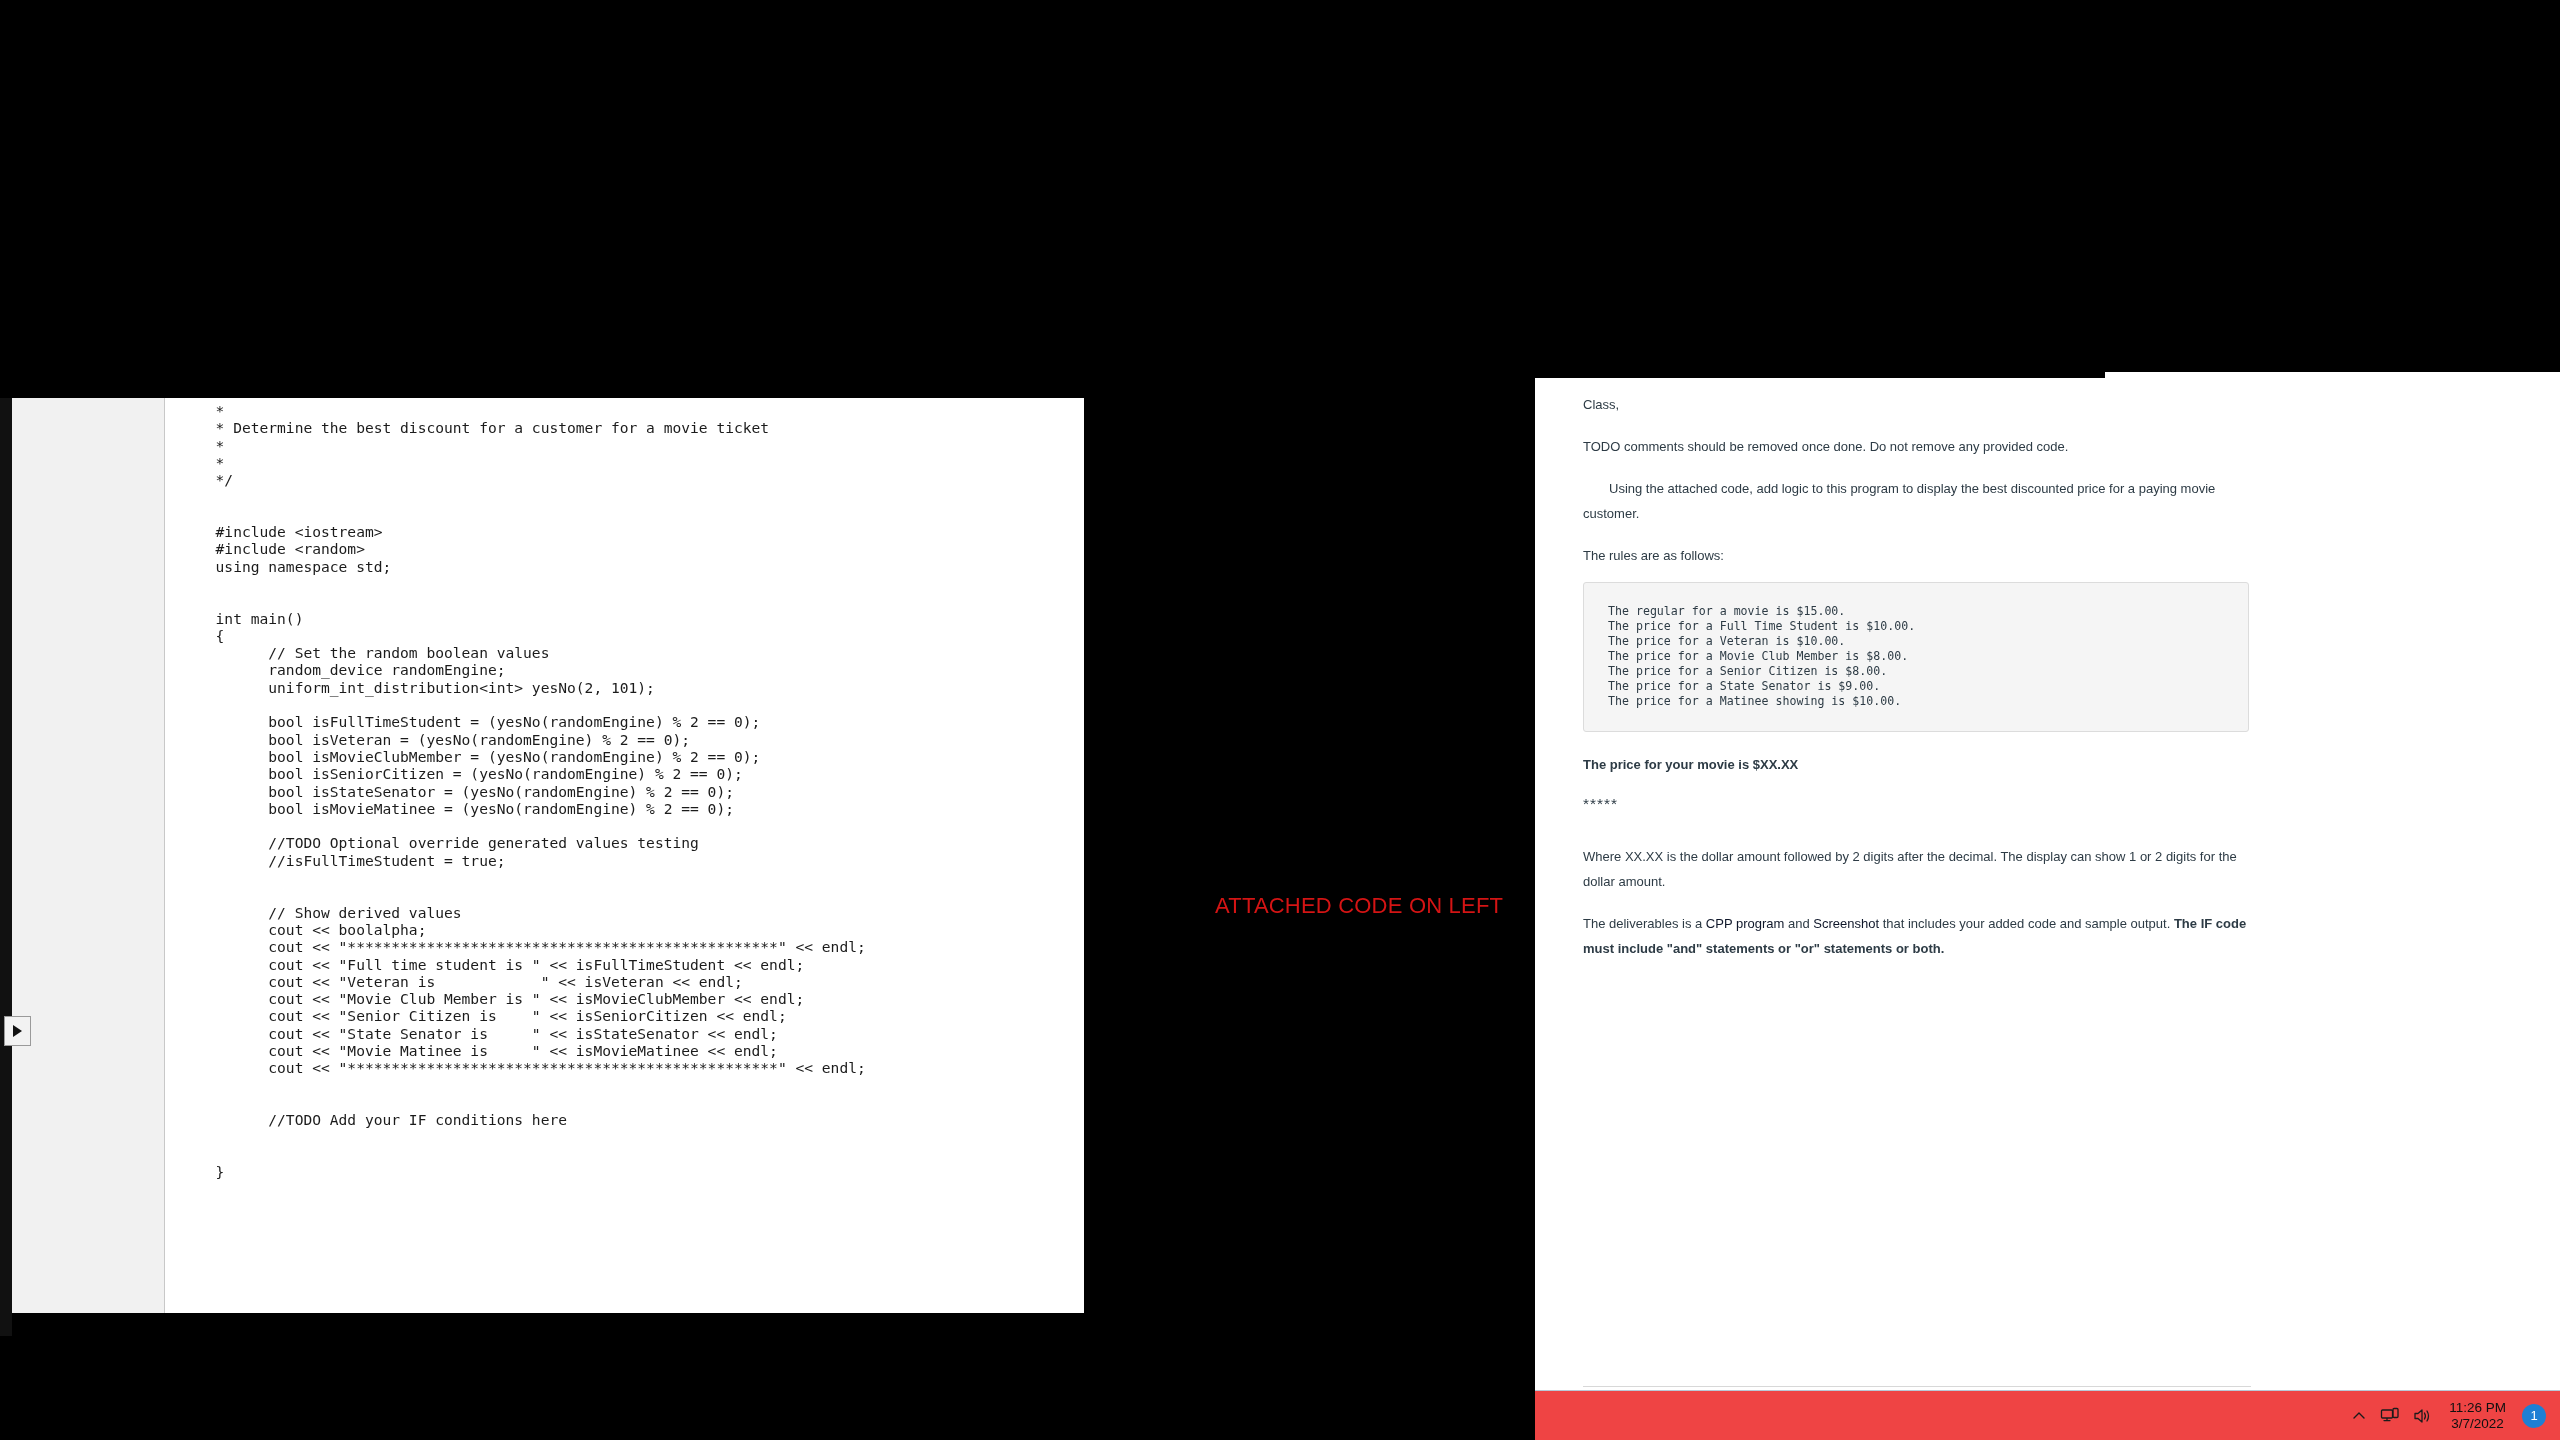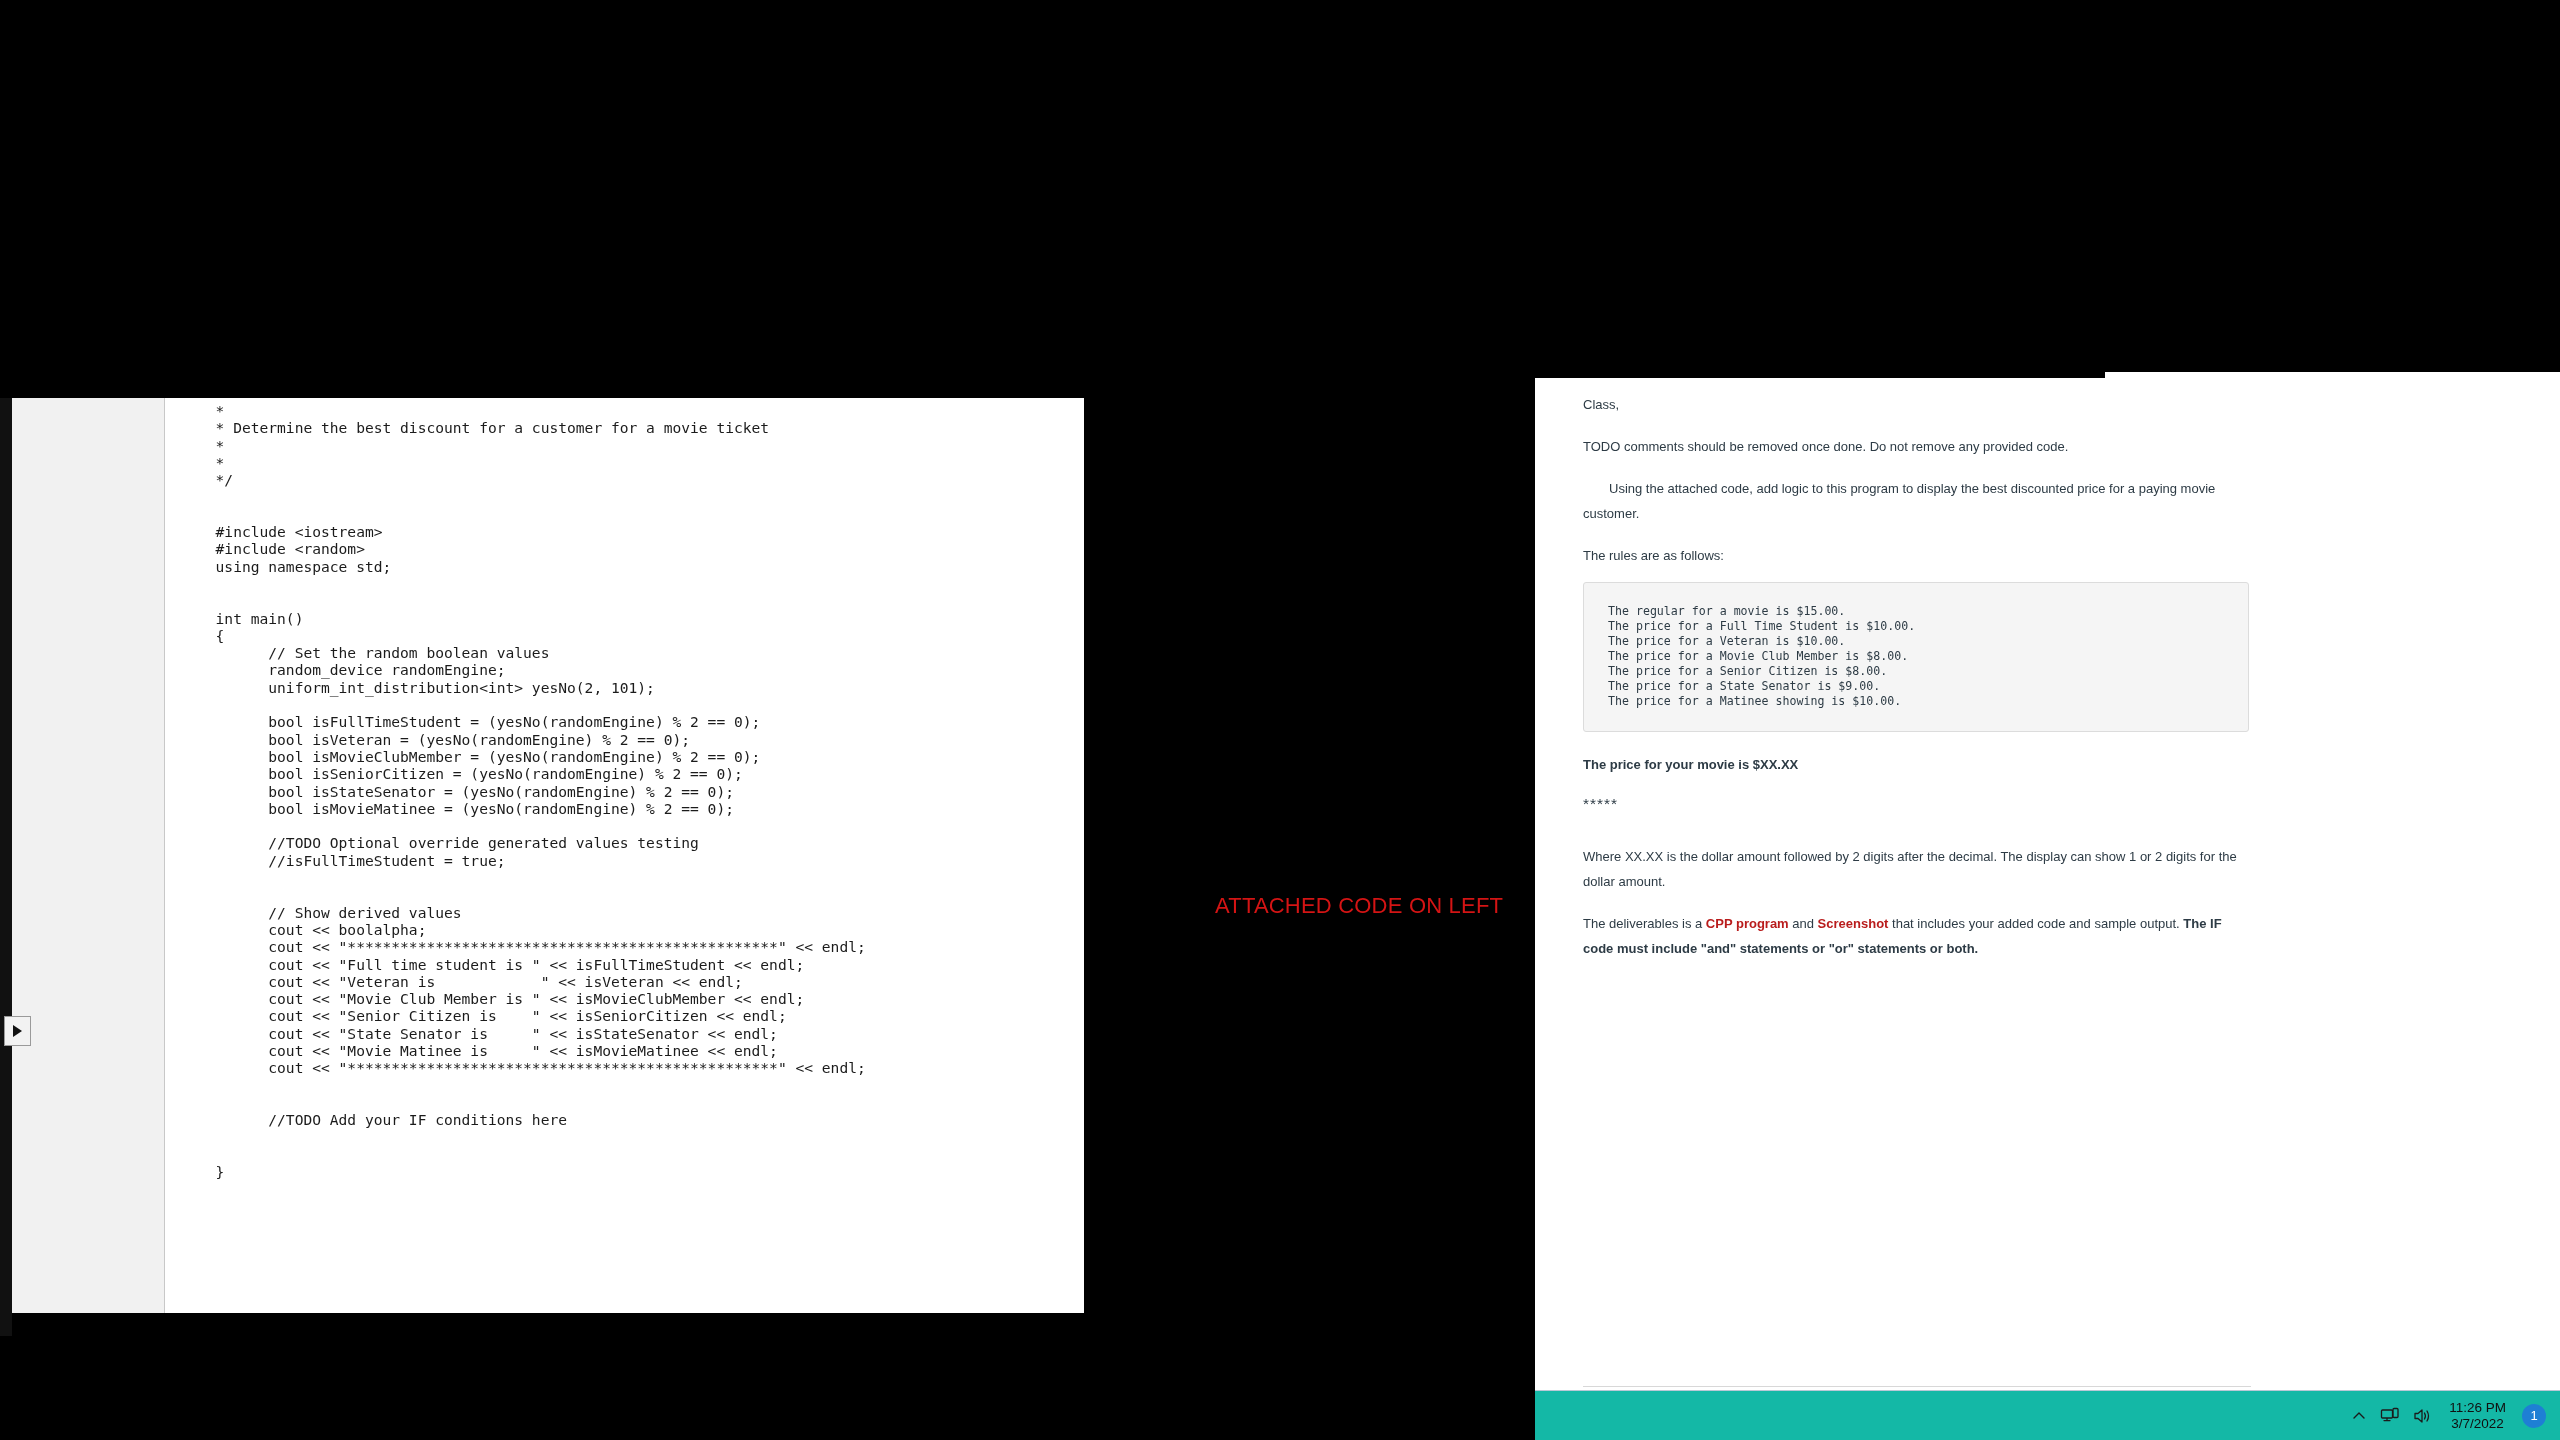--- a/index.html
+++ b/index.html
@@ -121,21 +121,21 @@
   .p {
     font-family: "Liberation Sans", sans-serif;
     font-size: 13px;
     line-height: 25px;
     color: #2d3b45;
     margin: 0 0 17px 0;
   }
   .p.tight { margin-bottom: 14px; }
   .indent-first { text-indent: 26px; }
   .bold { font-weight: bold; }
-  .red { color: #b91c1c; font-weight: bold; }
+  .red { color: #0f172a; font-weight: normal; }
   .stars {
     font-family: "Liberation Sans", sans-serif;
     font-size: 15.4px;
     color: #2d3b45;
     letter-spacing: 1px;
     margin: 0 0 30px 0;
     line-height: 20px;
   }
   #rules-box {
     background: #f5f5f5;
@@ -163,21 +163,21 @@
     background: #d8d8d8;
   }
 
   
   #taskbar {
     position: absolute;
     left: 1535px;
     top: 1390px;
     width: 1025px;
     height: 50px;
-    background: #14b8a6;
+    background: #ef4444;
     border-top: 1px solid #b9c8d6;
     box-sizing: border-box;
     display: flex;
     align-items: center;
     justify-content: flex-end;
     padding-right: 14px;
   }
   .tray-item {
     display: flex;
     align-items: center;

